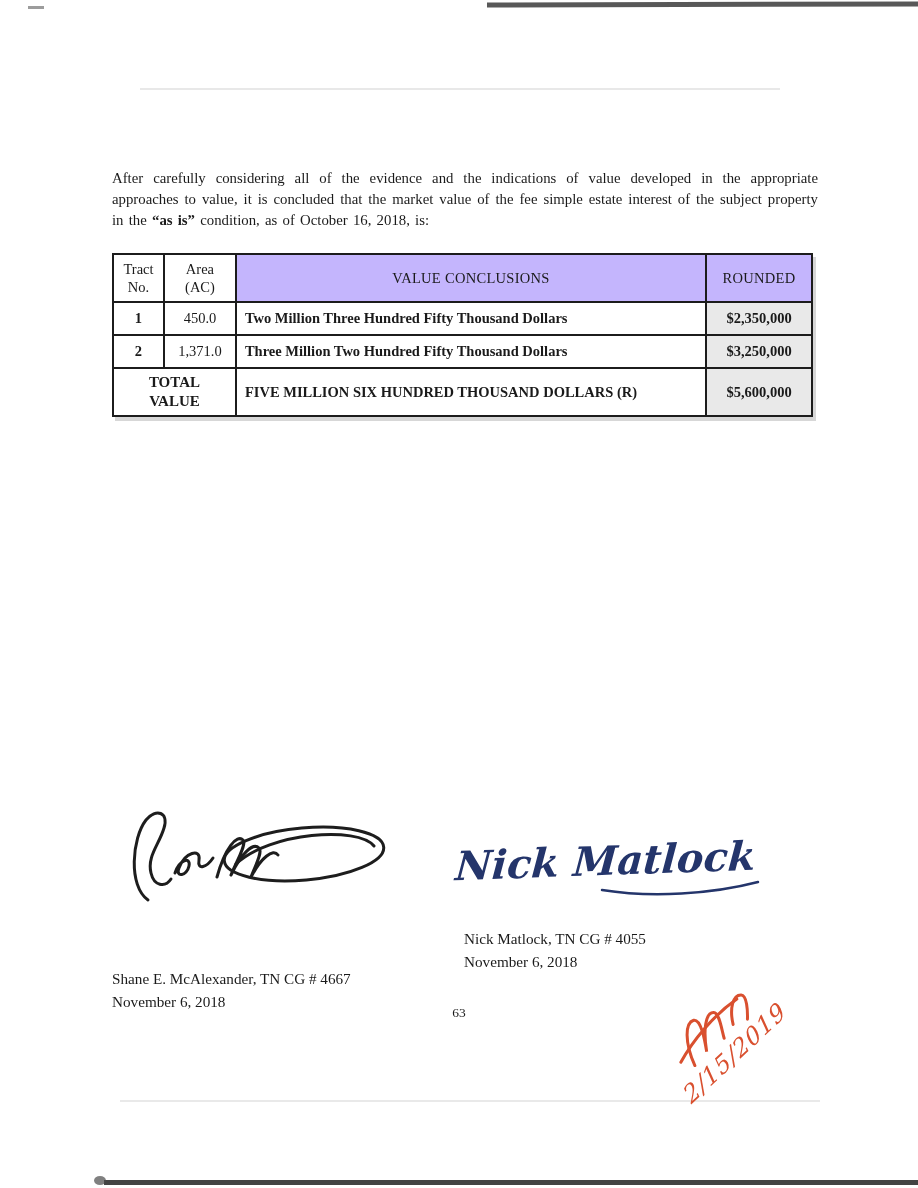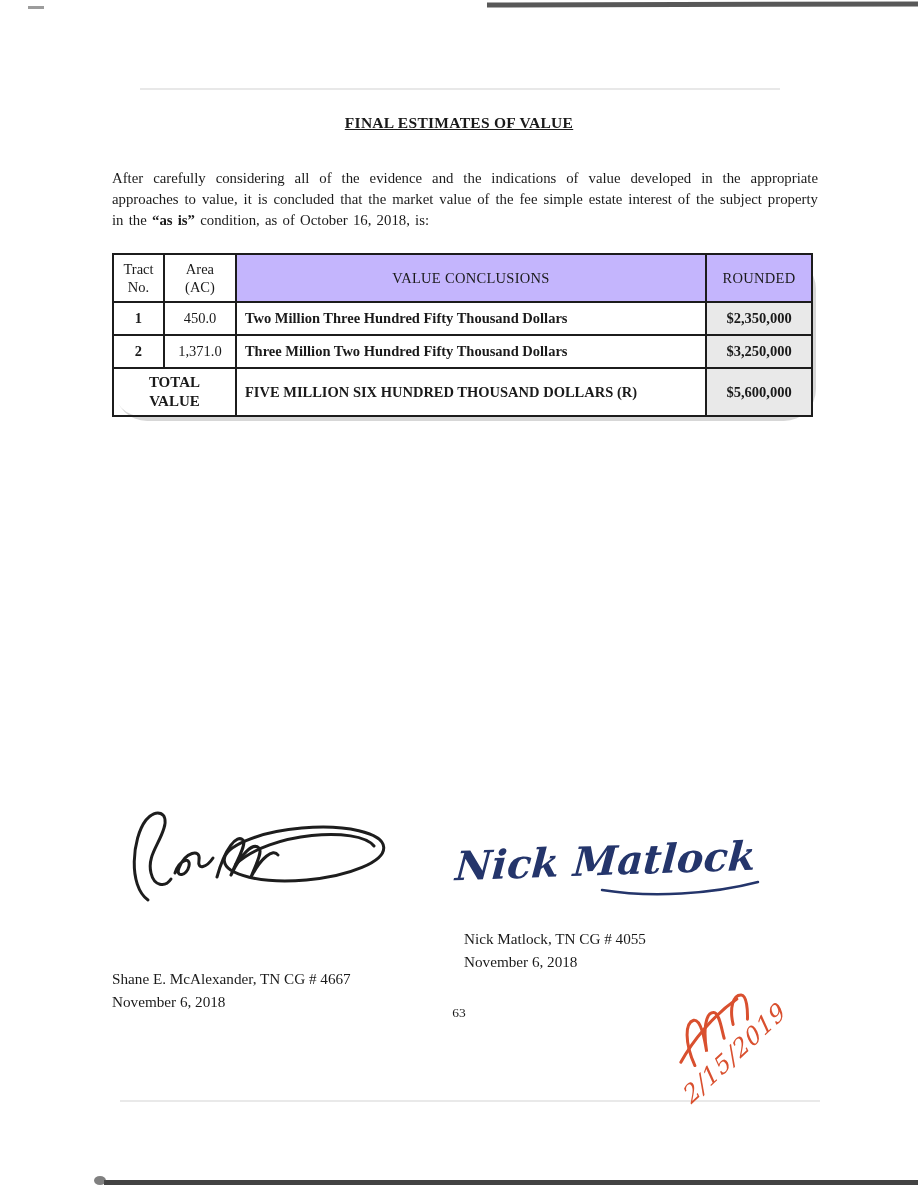--- a/index.html
+++ b/index.html
@@ -48,21 +48,20 @@
   .intro b { font-weight: bold; }
 
   
   .value-table {
     position: absolute;
     top: 253px; left: 112px;
     width: 701px;
     border-collapse: collapse;
     font-size: 14.5px;
     box-shadow: 3px 4px 0 rgba(140,140,140,.35);
-    border-radius: 32px;
   }
   .value-table th, .value-table td {
     border: 2px solid #1c1c1c;
     padding: 4px 8px;
     vertical-align: middle;
   }
   .col-tract { width: 51px; }
   .col-area  { width: 72px; }
   .col-concl { width: 472px; }
   .col-round { width: 106px; }
@@ -119,21 +118,20 @@
 
 <div class="page">
 
   <div class="artifact a-top-right"></div>
   <div class="artifact a-top-left"></div>
   <div class="artifact a-faint-top"></div>
   <div class="artifact a-faint-bottom"></div>
   <div class="artifact a-bottom-line"></div>
   <div class="artifact a-bottom-blob"></div>
 
-  <div class="doc-title">FINAL ESTIMATES OF VALUE</div>
 
   <p class="intro"><span>After carefully considering all of the evidence and the indications of value developed in the appropriate approaches to value, it is concluded that the market value of the fee simple estate interest of the subject property in the </span><b>“as is”</b><span> condition, as of October 16, 2018, is:</span></p>
 
   <table class="value-table">
     <colgroup>
       <col class="col-tract">
         <col class="col-area">
         <col class="col-concl">
         <col class="col-round">
     </colgroup>

